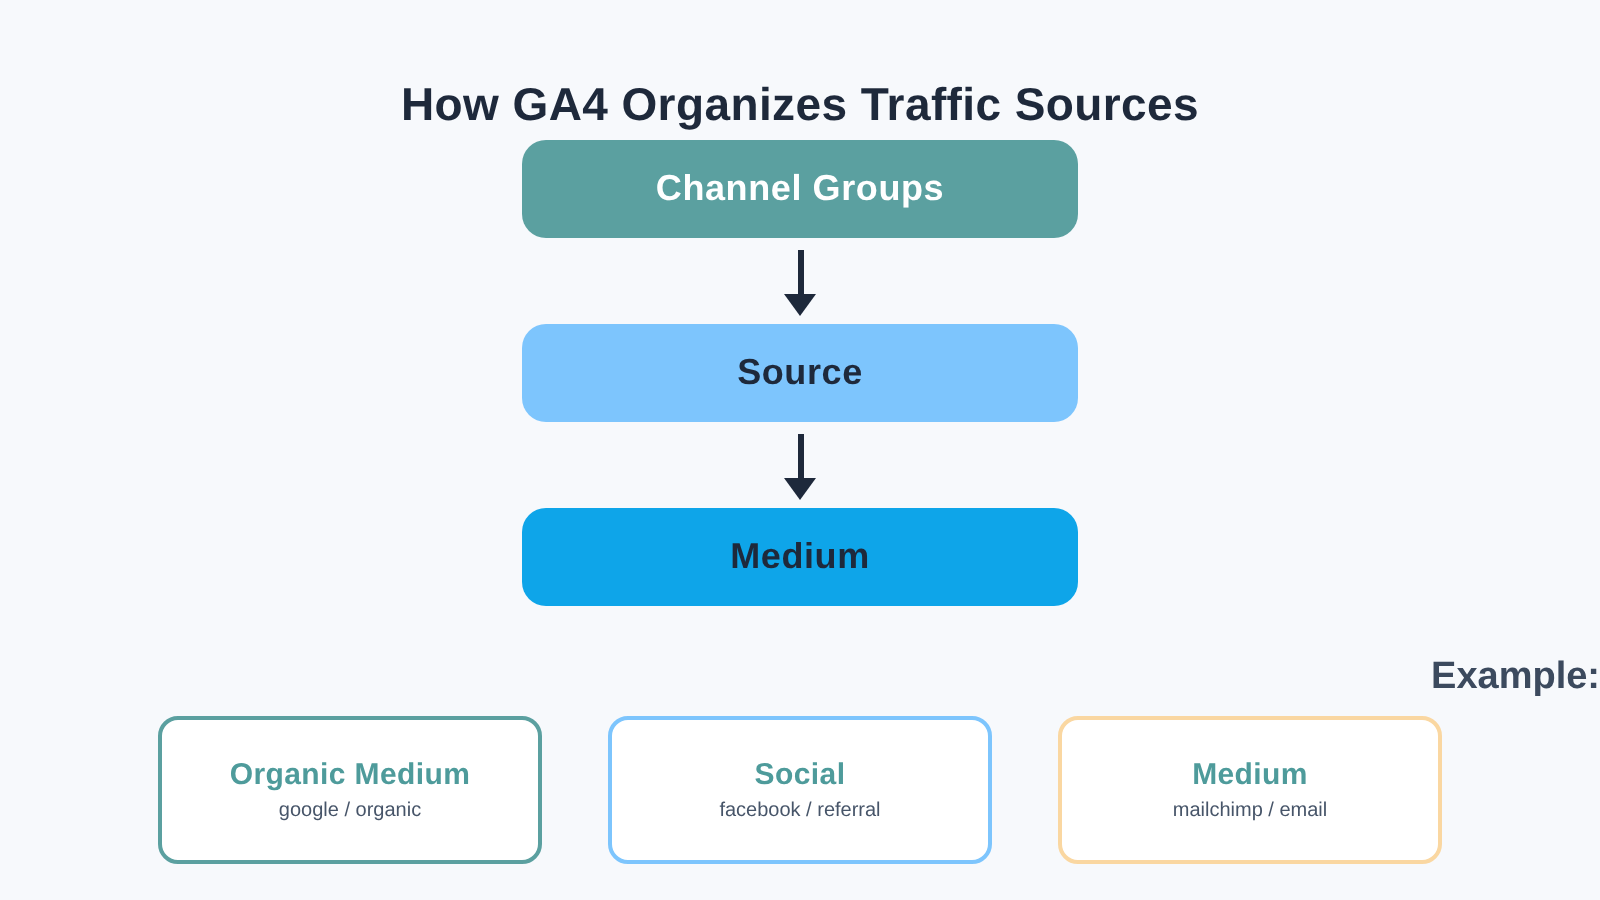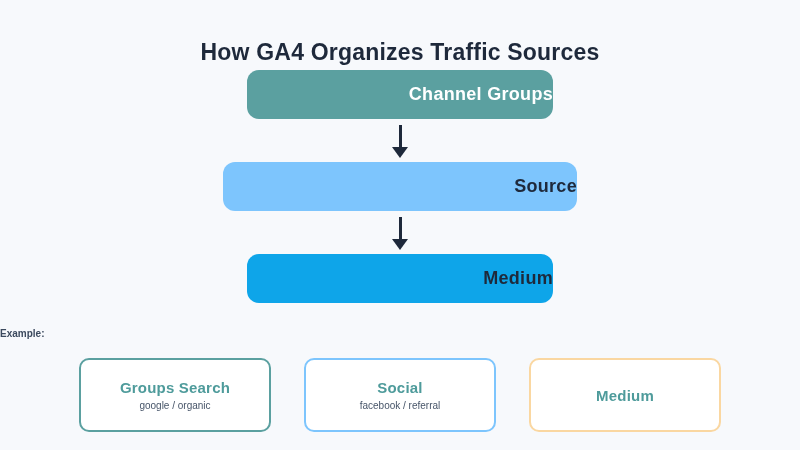--- a/index.html
+++ b/index.html
@@ -29,32 +29,32 @@
   .flow {
     position: absolute;
     top: 70px;
     left: 0;
     width: 100%;
     display: flex;
     flex-direction: column;
     align-items: center;
   }
   .flow-box {
-    width: 306px;
+    width: 278px;
     height: 49px;
     border-radius: 12px;
     display: flex;
     align-items: center;
-    justify-content: flex-end;
+    justify-content: center;
     font-size: 18px;
     font-weight: 700;
     letter-spacing: 0.3px;
   }
   .flow-box.teal  { background: #5ba0a0; color: #ffffff; }
-  .flow-box.blue  { background: #7dc5fd; color: #1e293b; padding-left: 48px; }
+  .flow-box.blue  { background: #7dc5fd; color: #1e293b; }
   .flow-box.peach { background: #0ea5e9; color: #1e293b; }
   .arrow {
     height: 41px;
     display: flex;
     flex-direction: column;
     align-items: center;
     justify-content: center;
     padding-top: 2px;
   }
   .arrow .line {
@@ -67,22 +67,22 @@
     height: 0;
     border-left: 8px solid transparent;
     border-right: 8px solid transparent;
     border-top: 11px solid #1e293b;
   }
   .example-label {
     position: absolute;
     top: 328px;
     left: 0;
     width: 100%;
-    text-align: left;
-    font-size: 10px;
+    text-align: right;
+    font-size: 19px;
     font-weight: 700;
     color: #3c4a5e;
   }
   .cards {
     position: absolute;
     top: 358px;
     left: 0;
     width: 100%;
     display: flex;
     justify-content: center;
@@ -144,26 +144,27 @@
     <span>Medium</span>
   </div>
 
 </div>
 
 <div class="example-label">Example:</div>
 
 <div class="cards">
 
   <div class="card teal-border">
-    <div class="card-title">Groups Search</div>
+    <div class="card-title">Organic Medium</div>
     <div class="card-subtitle">google / organic</div>
   </div>
 
   <div class="card blue-border">
     <div class="card-title">Social</div>
     <div class="card-subtitle">facebook / referral</div>
   </div>
 
   <div class="card peach-border">
     <div class="card-title">Medium</div>
+    <div class="card-subtitle">mailchimp / email</div>
   </div>
 
 </div>
 
 </body></html>

